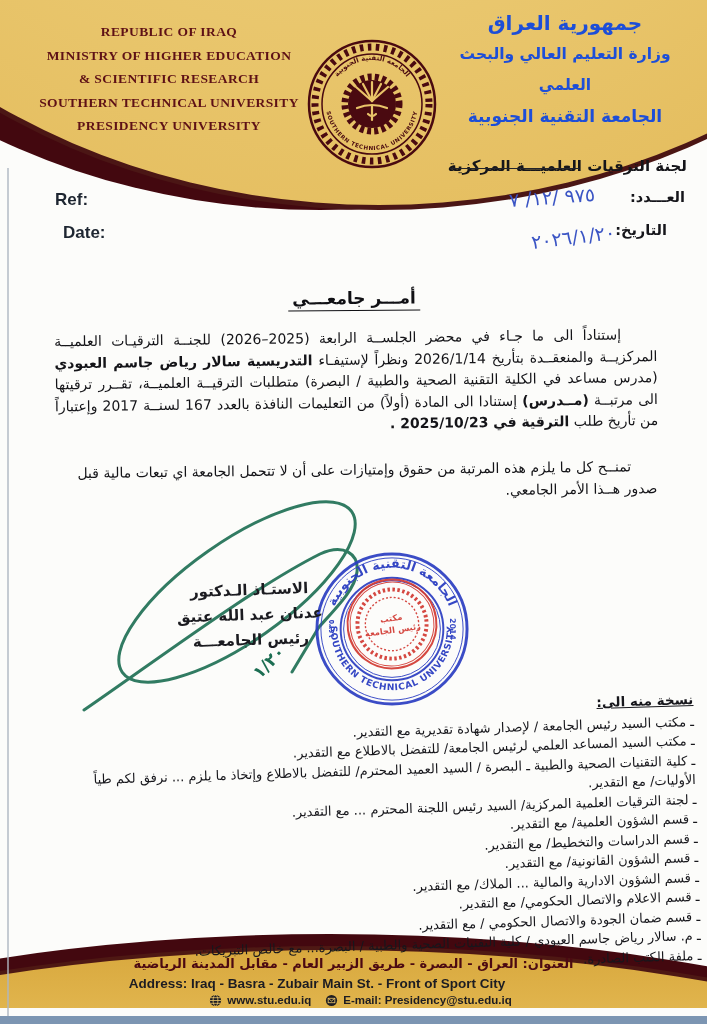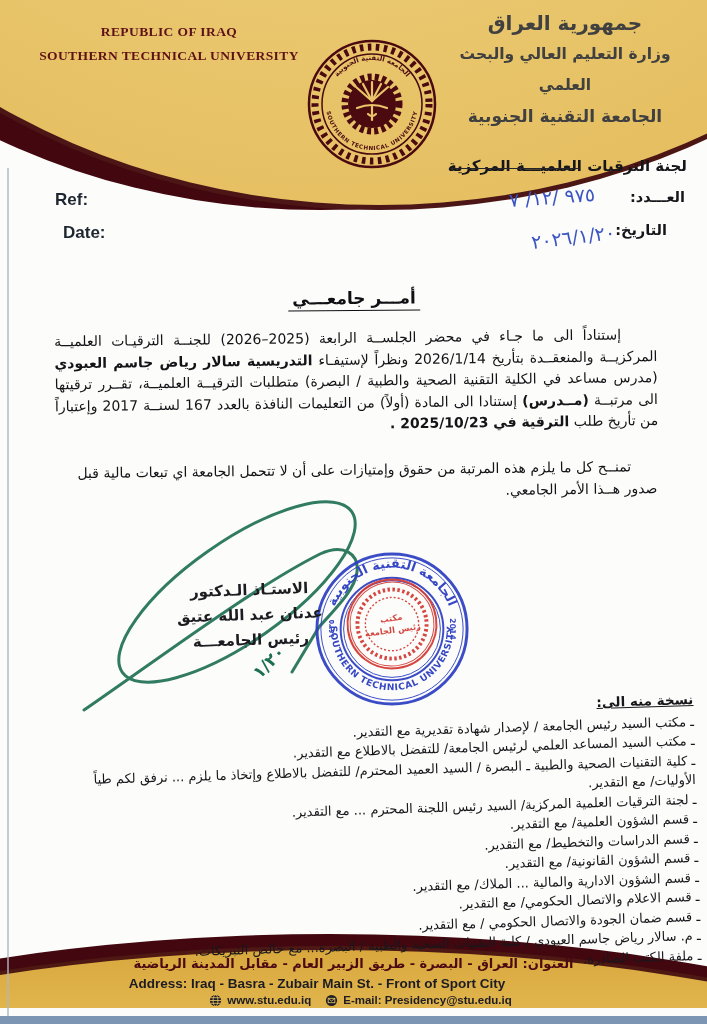--- a/index.html
+++ b/index.html
@@ -11,21 +11,21 @@
   .h-maroon{position:absolute;left:-320px;top:-830px;width:1280px;height:1040px;border-radius:50%;
             background:#43080f;}
   .h-gold{position:absolute;left:-276px;top:-846px;width:1300px;height:1046px;border-radius:50%;
           background:radial-gradient(ellipse at 46% 32%, #f5d787 0%, #eac870 48%, #e0b551 100%);
           border:5px solid rgba(62,8,14,.92);}
   .h-content{position:absolute;inset:0;}
 
   .hdr-en{position:absolute;left:38px;top:20px;width:262px;text-align:center;
           font-family:"Liberation Serif",serif;font-weight:bold;font-size:13.5px;line-height:23.5px;
           color:#5e1116;letter-spacing:.4px;}
-  .hdr-ar{position:absolute;right:18px;top:8px;width:248px;text-align:center;color:#404040;
+  .hdr-ar{position:absolute;right:18px;top:8px;width:248px;text-align:center;color:#1d4ed8;
           font-weight:bold;}
   .hdr-ar div{line-height:31px;}
   .hdr-ar div:nth-child(1){font-size:20px;}
   .hdr-ar div:nth-child(2){font-size:15.5px;}
   .hdr-ar div:nth-child(3){font-size:17px;}
   .hdr-ar div:nth-child(4){font-size:17px;}
   .logo-wrap{position:absolute;left:302px;top:34px;width:140px;height:140px;}
 
   .committee{position:absolute;right:20px;top:157px;font-size:15px;font-weight:bold;color:#15151a;
              direction:rtl;z-index:5;text-align:right;}
@@ -89,21 +89,24 @@
 
 <div class="page">
 
   <div class="header-zone">
     <div class="h-maroon"></div>
     <div class="h-gold"></div>
 
     <div class="h-content">
       <div class="hdr-en">
         <div>REPUBLIC OF IRAQ</div>
+        <div>MINISTRY OF HIGHER EDUCATION</div>
+        <div>&amp; SCIENTIFIC RESEARCH</div>
         <div>SOUTHERN TECHNICAL UNIVERSITY</div>
+        <div>PRESIDENCY UNIVERSITY</div>
       </div>
 
       <div class="logo-wrap">
         <svg width="140" height="140" viewBox="-70 -70 140 140">
           <defs>
             <path id="logoArcTop" d="M -44 0 A 44 44 0 1 1 44 0"></path>
             <path id="logoArcBot" d="M -46 0 A 46 46 0 0 0 46 0"></path>
           </defs>
           <circle r="63" fill="none" stroke="#4a0a10" stroke-width="2.5"></circle>
           <circle r="57" fill="none" stroke="#4a0a10" stroke-width="7" stroke-dasharray="3.5 4.5"></circle>

